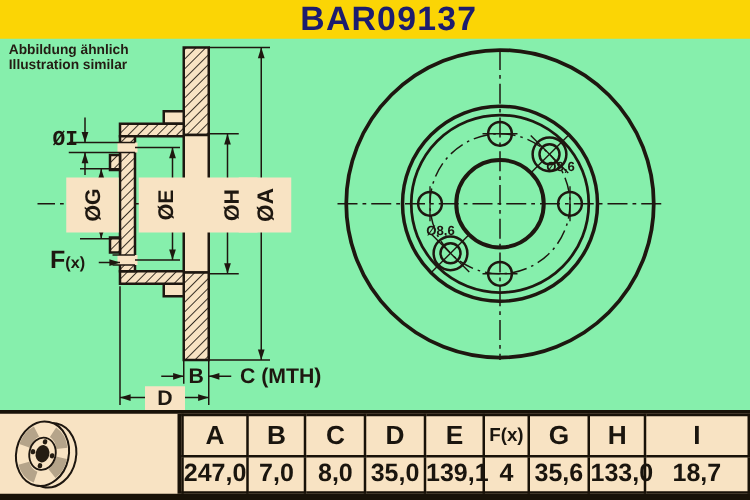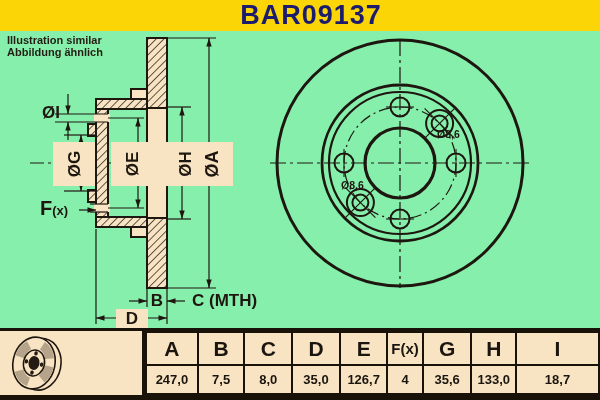--- a/index.html
+++ b/index.html
@@ -54,36 +54,36 @@
   table.dims{
     border-collapse:collapse;table-layout:fixed;
     width:455px;height:100%;
   }
   table.dims th,table.dims td{
     border:2.5px solid #181208;text-align:center;vertical-align:middle;
     padding:0;font-weight:bold;color:#1a150e;
   }
   table.dims th{font-size:21px;height:31px;}
   table.dims th.fx{font-size:15px;}
-  table.dims td{font-size:13px;}
+  table.dims td{font-size:20px;}
   .c1{width:50px}.c2{width:45px}.c3{width:46px}.c4{width:46px}.c5{width:46px}
   .c6{width:34px}.c7{width:47px}.c8{width:43px}.c9{width:80px}
 </style>
 </head>
 <body>
 
 <div class="stage">
 
   <header class="band">
     <h1>BAR09137</h1>
   </header>
 
   <div class="note">
+    <div>Abbildung ähnlich</div>
     <div>Illustration similar</div>
-    <div>Abbildung ähnlich</div>
   </div>
 
   <svg class="draw" viewBox="0 0 600 400">
     <defs>
       <pattern id="hatch" patternUnits="userSpaceOnUse" width="5.5" height="5.5" patternTransform="rotate(45)">
         <rect width="5.5" height="5.5" fill="#f8e3c3"></rect>
         <line x1="0" y1="0" x2="0" y2="5.5" stroke="#1e1710" stroke-width="1.4"></line>
       </pattern>
     </defs>
 
@@ -196,21 +196,21 @@
       </g>
       <g stroke-width="2">
         <circle cx="360.4" cy="202.6" r="13.5"></circle>
         <circle cx="360.4" cy="202.6" r="8"></circle>
         <line x1="345.4" y1="187.6" x2="375.4" y2="217.6" stroke-width="1.1"></line>
         <line x1="345.4" y1="217.6" x2="375.4" y2="187.6" stroke-width="1.1"></line>
       </g>
     </g>
   </svg>
 
-  <div class="dim-label" style="left:42px;top:104px;">ØI</div>
+  <div class="dim-label" style="left:42px;top:104px;font-family:Liberation Mono, monospace;">ØI</div>
   <div class="dim-label rot bg" style="left:52px;top:143px;">ØG</div>
   <div class="dim-label rot bg" style="left:110px;top:143px;">ØE</div>
   <div class="dim-label rot bg" style="left:163px;top:143px;">ØH</div>
   <div class="dim-label rot bg" style="left:190px;top:143px;font-size:18px;">ØA</div>
   <div class="dim-label" style="left:40px;top:198px;"><span class="f-letter">F</span><span class="f-suffix">(x)</span></div>
   <div class="dim-label" style="left:147px;top:292px;width:20px;text-align:center;">B</div>
   <div class="dim-label" style="left:192px;top:292px;">C (MTH)</div>
   <div class="dim-label bg" style="left:116px;top:309px;width:28px;text-align:center;">D</div>
   <div class="dim-label small-dia" style="left:437px;top:129px;">Ø8,6</div>
   <div class="dim-label small-dia" style="left:341px;top:180px;">Ø8,6</div>
@@ -250,24 +250,24 @@
         <th>C</th>
         <th>D</th>
         <th>E</th>
         <th class="fx">F(x)</th>
         <th>G</th>
         <th>H</th>
         <th>I</th>
       </tr>
       <tr>
         <td>247,0</td>
-        <td>7,5</td>
+        <td>7,0</td>
         <td>8,0</td>
         <td>35,0</td>
-        <td>126,7</td>
+        <td>139,1</td>
         <td>4</td>
         <td>35,6</td>
         <td>133,0</td>
         <td>18,7</td>
       </tr>
     </tbody>
       </table>
   </div>
 
 </div>

